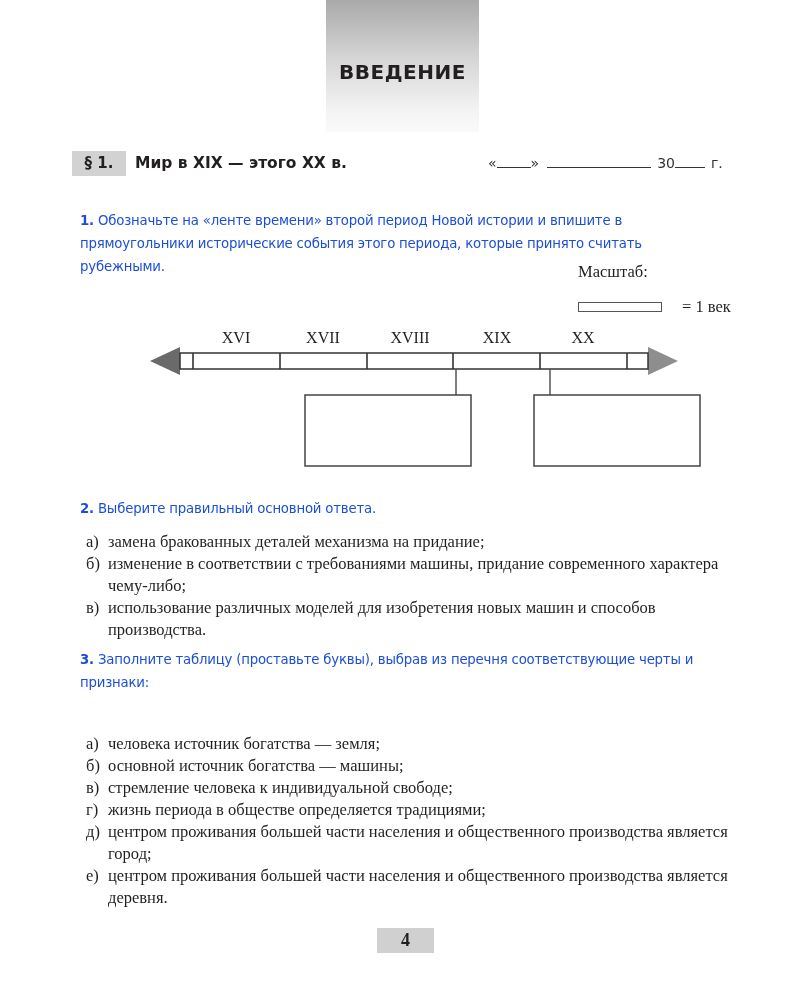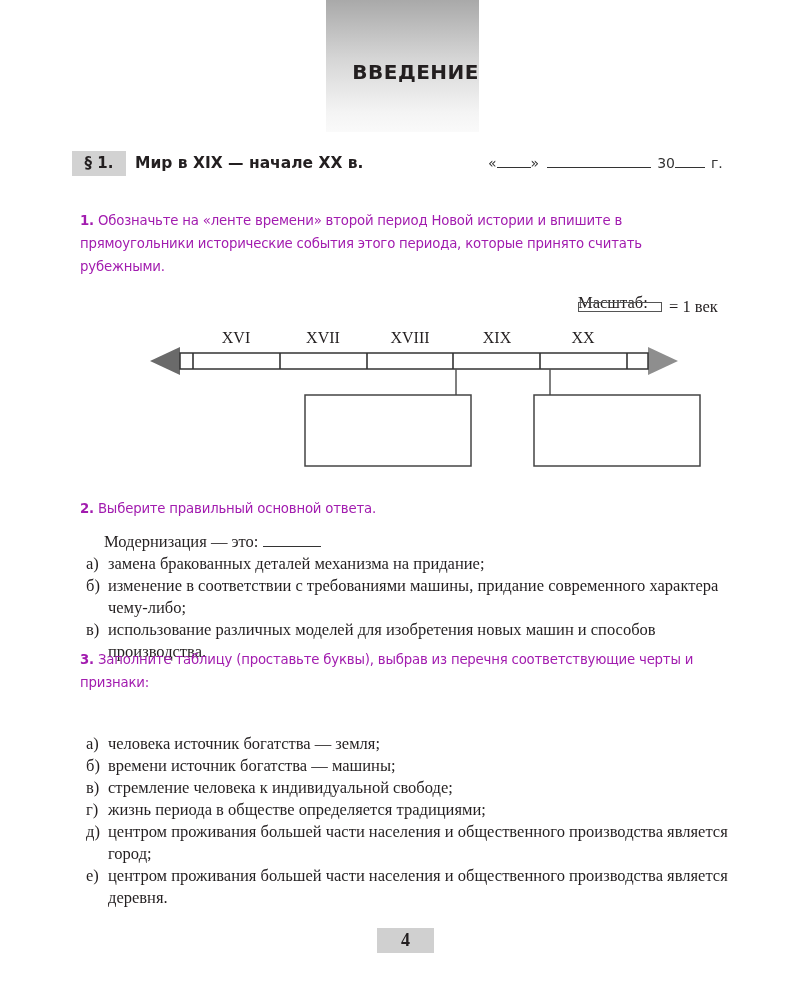--- a/index.html
+++ b/index.html
@@ -8,21 +8,21 @@
     background: #ffffff; color: #231f20;
     font-family: "Liberation Serif", serif;
   }
   .abs { position: absolute; }
 
   .header-box {
     left: 326px; top: 0; width: 153px; height: 132px;
     background: linear-gradient(to bottom, #a9a9a9 0%, #d6d6d6 45%, #f4f4f4 85%, #fafafa 100%);
   }
   .header-title {
-    left: 326px; top: 60px; width: 153px; text-align: right;
+    left: 326px; top: 60px; width: 153px; text-align: center;
     font-family: "DejaVu Sans", sans-serif; font-weight: bold; font-size: 20px;
     letter-spacing: 0.5px; color: #231f20;
   }
 
   .para-badge {
     left: 72px; top: 151px; width: 54px; height: 25px;
     background: #d2d2d2;
     font-family: "DejaVu Sans", sans-serif; font-weight: bold; font-size: 15px;
     line-height: 25px; text-align: center;
   }
@@ -33,26 +33,26 @@
   .date-line {
     left: 488px; top: 151px; line-height: 25px;
     font-family: "DejaVu Sans", sans-serif; font-size: 14px; color: #333;
     display: flex; align-items: baseline; gap: 0;
   }
   .blank { display: inline-block; border-bottom: 1px solid #333; height: 14px; }
 
   .task-text {
     left: 80px; width: 650px;
     font-family: "DejaVu Sans", sans-serif; font-size: 13.3px; line-height: 23px;
-    color: #a21caf; letter-spacing: -0.2px;
+    color: #1d4ed8; letter-spacing: -0.2px;
   }
   .task-num { font-weight: bold; }
 
-  .scale-label { left: 578px; top: 292px; font-size: 16px; text-align: right; }
-  .scale-row { left: 578px; top: 296px; font-size: 16px; display: flex; align-items: center; gap: 7px; }
+  .scale-label { left: 578px; top: 261px; font-size: 16px; text-align: right; }
+  .scale-row { left: 578px; top: 296px; font-size: 16px; display: flex; align-items: center; gap: 20px; }
   .scale-box { width: 84px; height: 10px; border: 1px solid #555; box-sizing: border-box; }
 
   .timeline-svg { left: 0; top: 320px; }
 
   .serif-text {
     font-family: "Liberation Serif", serif; font-size: 16.5px; line-height: 22px; color: #231f20;
   }
   .list-item { display: flex; }
   .list-marker { width: 22px; flex-shrink: 0; }
   .list-body { flex: 1; }
@@ -63,21 +63,21 @@
     font-family: "Liberation Serif", serif; font-size: 18px; font-weight: bold;
   }
 </style>
 </head>
 <body>
 
 <div class="abs header-box"></div>
 <div class="abs header-title">ВВЕДЕНИЕ</div>
 
 <div class="abs para-badge">§ 1.</div>
-<div class="abs para-title">Мир в XIX — начале XX в.</div>
+<div class="abs para-title">Мир в XIX — этого XX в.</div>
 <div class="abs date-line">
   <span>«</span>
   <span class="blank" style="width:34px"></span>
   <span>»</span>
   <span style="width:8px;display:inline-block"></span>
   <span class="blank" style="width:104px"></span>
   <span style="width:6px;display:inline-block"></span>
   <span>30</span>
   <span class="blank" style="width:30px"></span>
   <span style="width:6px;display:inline-block"></span>
@@ -125,24 +125,20 @@
   <rect x="305" y="395" width="166" height="71" fill="#fff" stroke="#444" stroke-width="1.5"></rect>
   <rect x="534" y="395" width="166" height="71" fill="#fff" stroke="#444" stroke-width="1.5"></rect>
 </svg>
 
 <div class="abs task-text" style="top:497px;">
   <span class="task-num">2.</span>
   <span>Выберите правильный основной ответа.</span>
 </div>
 
 <div class="abs serif-text" style="left:104px; top:531px; width:630px;">
-  <div>
-    <span>Модернизация — это:</span>
-    <span class="blank" style="width:58px; height:12px;"></span>
-  </div>
   <div class="list-item" style="margin-left:-18px">
     <span class="list-marker">а)</span>
     <span class="list-body">замена бракованных деталей механизма на придание;</span>
   </div>
   <div class="list-item" style="margin-left:-18px">
     <span class="list-marker">б)</span>
     <span class="list-body">изменение в соответствии с требованиями машины, придание современного характера чему-либо;</span>
   </div>
   <div class="list-item" style="margin-left:-18px">
     <span class="list-marker">в)</span>
@@ -155,21 +151,21 @@
   <span>Заполните таблицу (проставьте буквы), выбрав из перечня соответствующие черты и признаки:</span>
 </div>
 
 <div class="abs serif-text" style="left:104px; top:733px; width:630px;">
   <div class="list-item" style="margin-left:-18px">
     <span class="list-marker">а)</span>
     <span class="list-body">человека источник богатства — земля;</span>
   </div>
   <div class="list-item" style="margin-left:-18px">
     <span class="list-marker">б)</span>
-    <span class="list-body">времени источник богатства — машины;</span>
+    <span class="list-body">основной источник богатства — машины;</span>
   </div>
   <div class="list-item" style="margin-left:-18px">
     <span class="list-marker">в)</span>
     <span class="list-body">стремление человека к индивидуальной свободе;</span>
   </div>
   <div class="list-item" style="margin-left:-18px">
     <span class="list-marker">г)</span>
     <span class="list-body">жизнь периода в обществе определяется традициями;</span>
   </div>
   <div class="list-item" style="margin-left:-18px">

